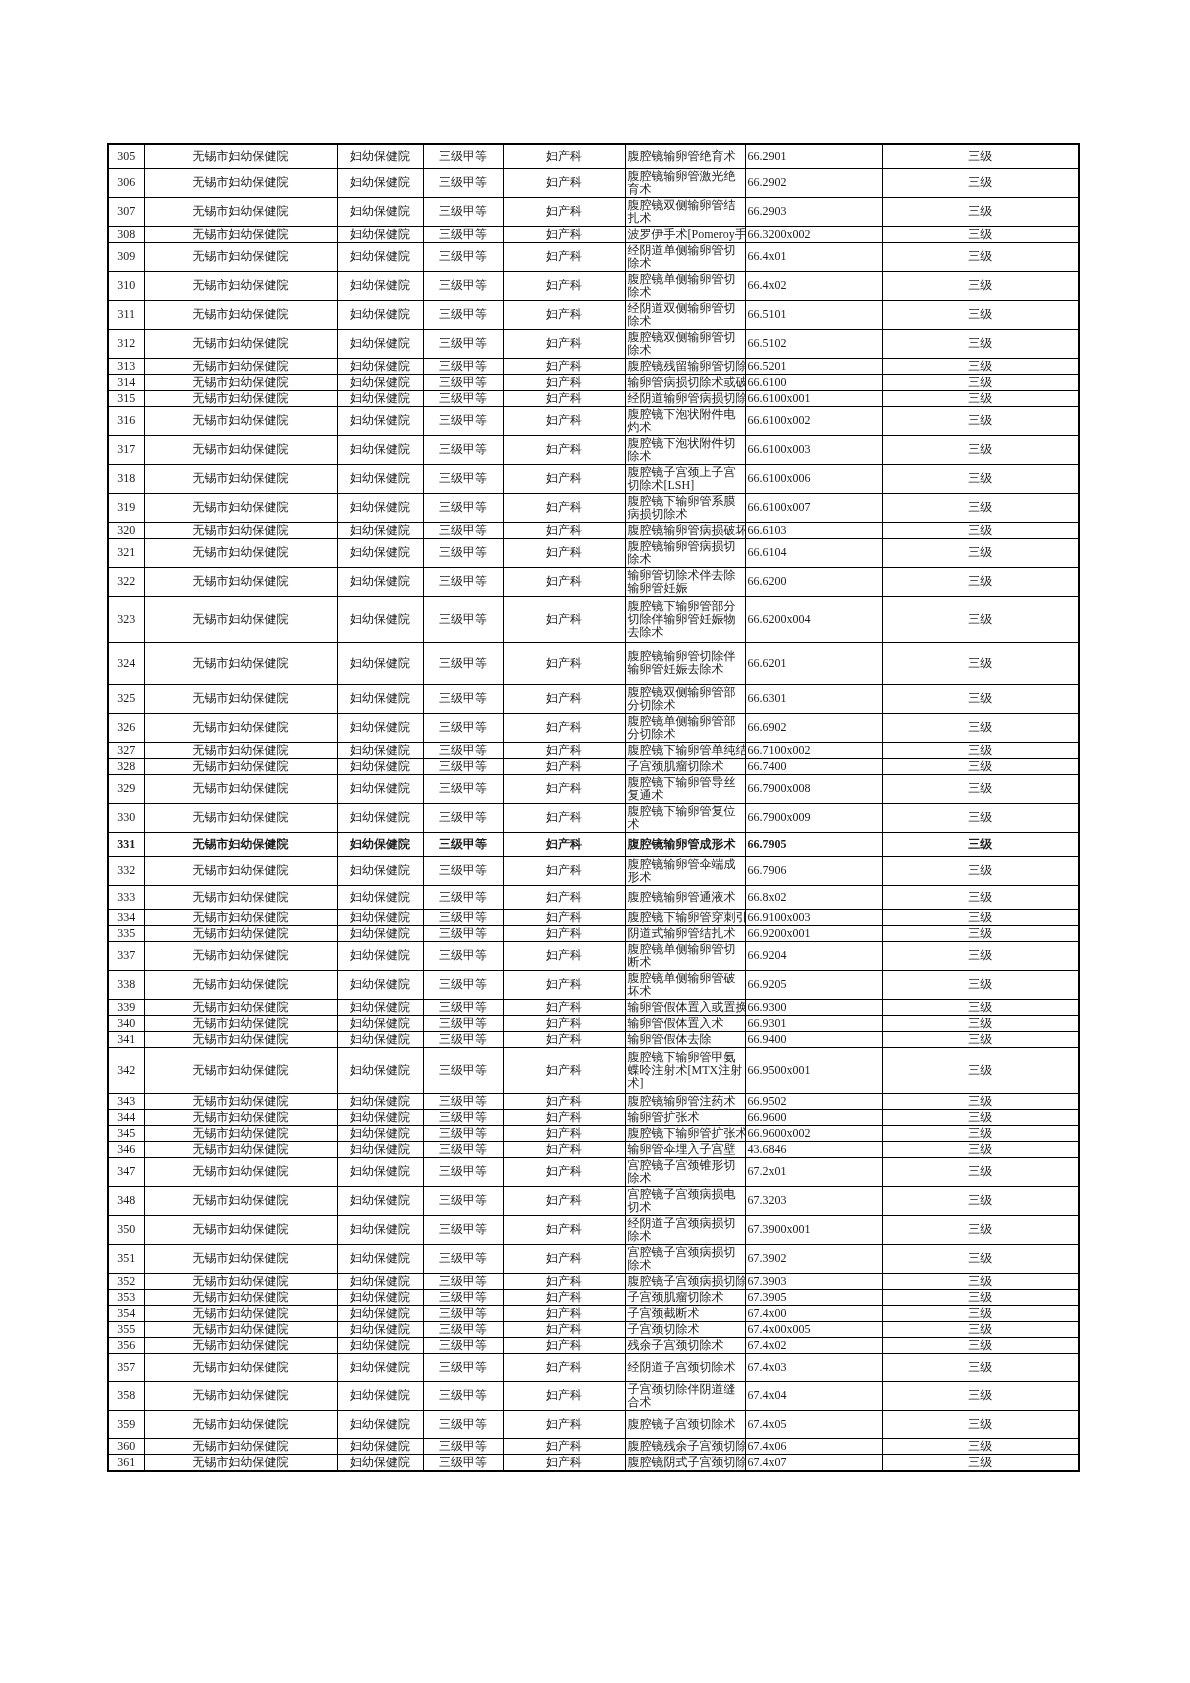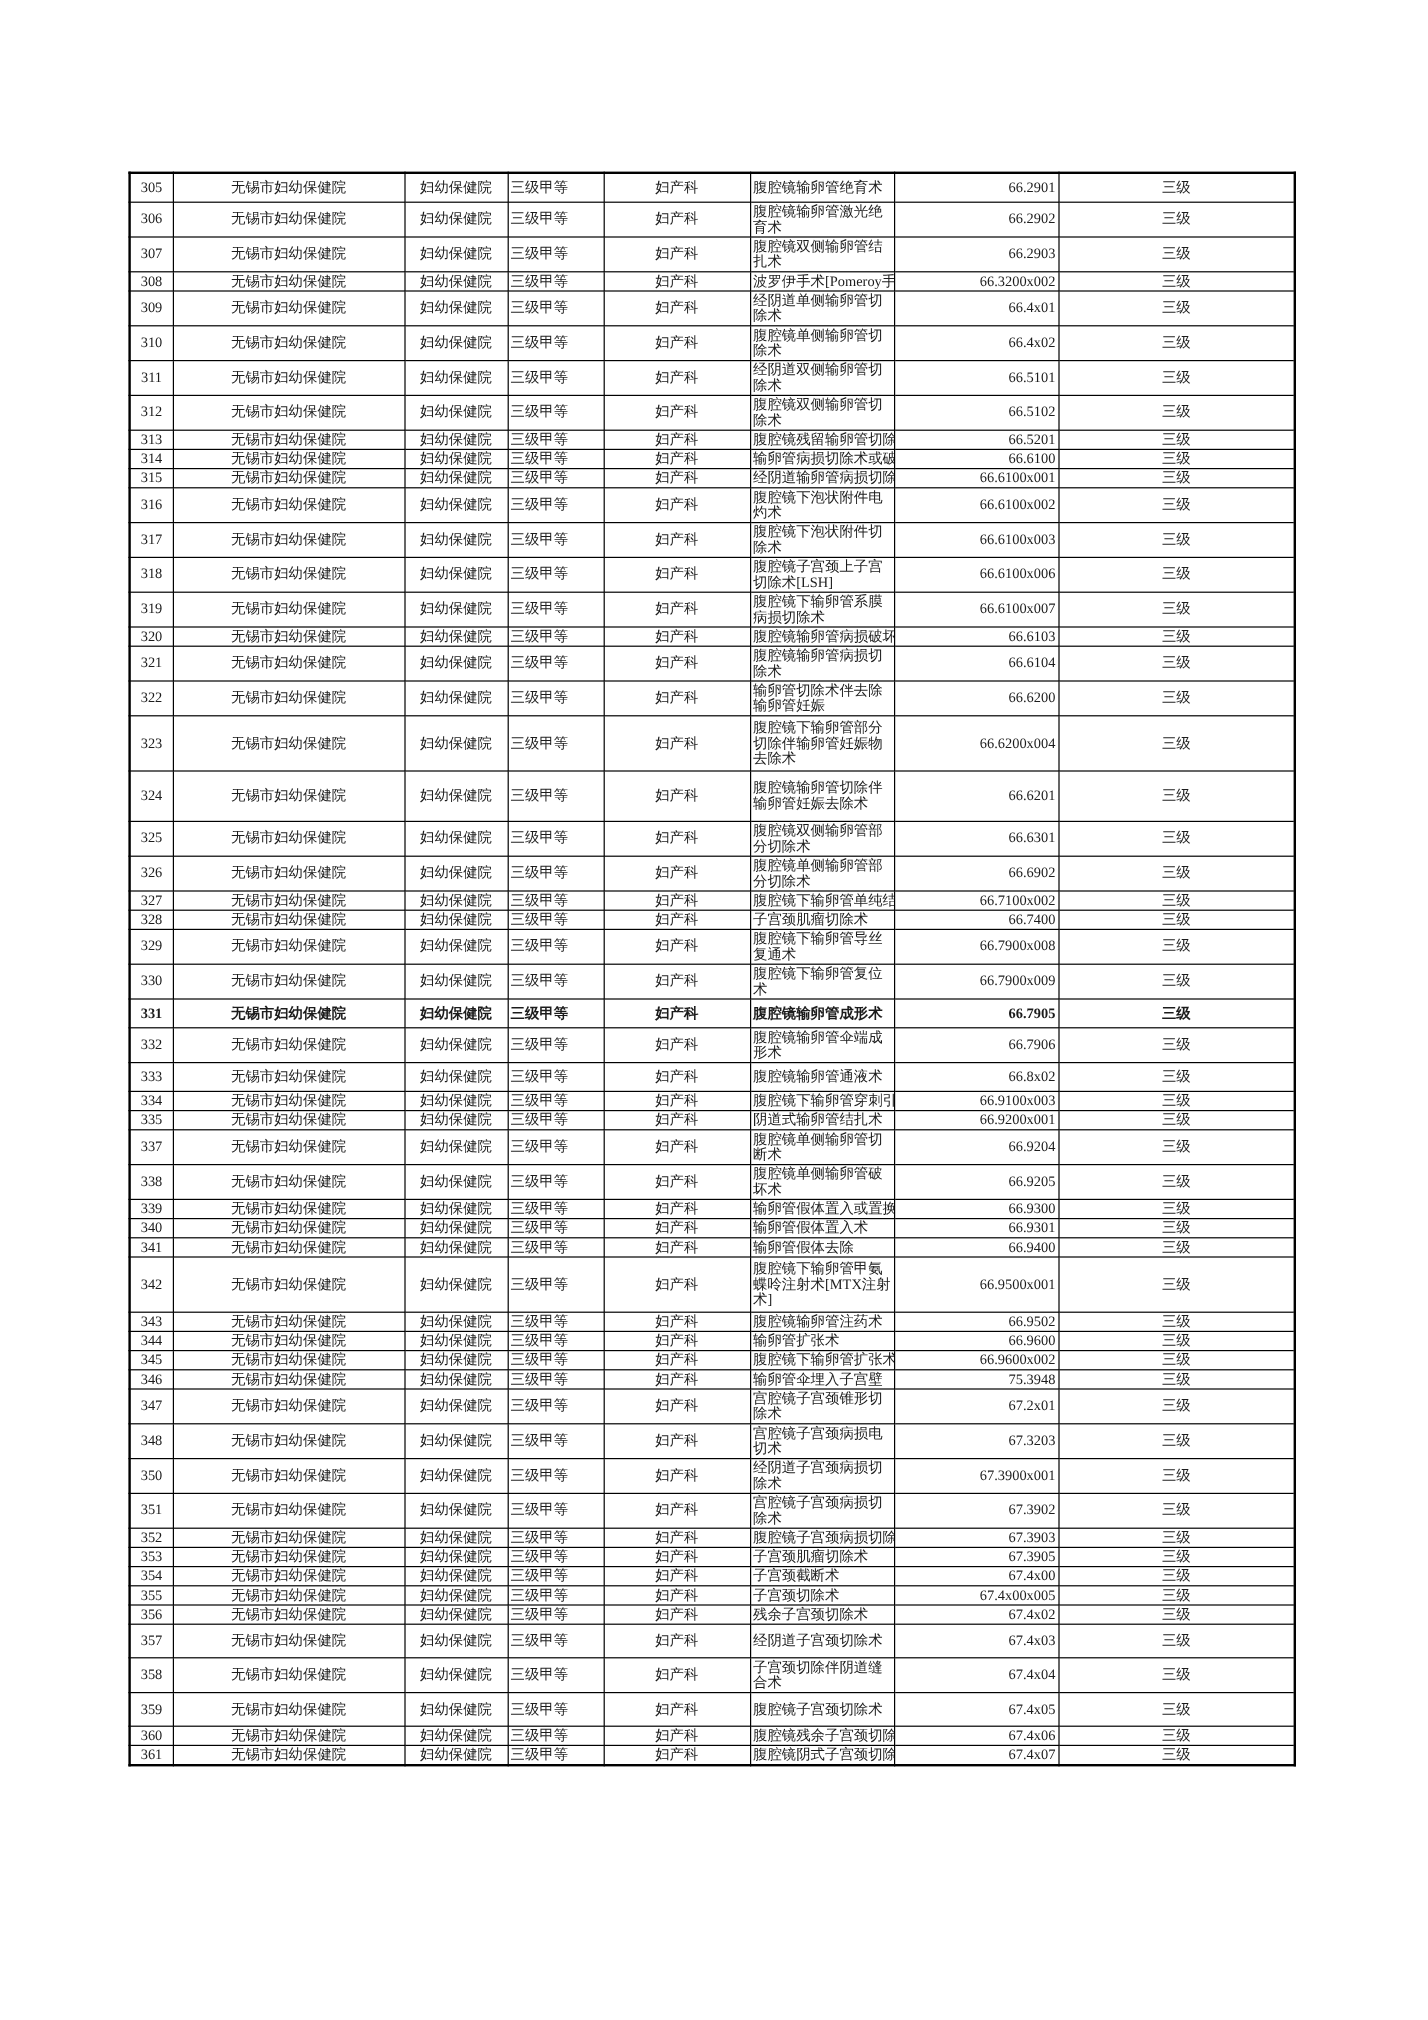--- a/index.html
+++ b/index.html
@@ -29,25 +29,25 @@
     font-size: 12px;
     line-height: 13px;
     color: #1c1c1c;
     padding: 1px 2px;
     vertical-align: middle;
     overflow: hidden;
   }
   td.c-no    { text-align: center; }
   td.c-hosp  { text-align: center; }
   td.c-org   { text-align: center; }
-  td.c-grade { }
+  td.c-grade { text-align: center; }
   td.c-dept  { text-align: center; }
   td.c-name  { text-align: left; word-break: break-all; }
   td.c-name.clip { white-space: nowrap; word-break: keep-all; }
-  td.c-code  { text-align: right; padding-left: 5px; white-space: nowrap; }
+  td.c-code  { text-align: left; padding-left: 5px; white-space: nowrap; }
   td.c-level { text-align: center; }
 </style>
 </head>
 <body>
 
 <div class="page">
   <table class="grid">
     <colgroup>
       <col style="width:36px">
       <col style="width:193px">
@@ -459,21 +459,21 @@
           <td class="c-code">66.9600x002</td>
           <td class="c-level">三级</td>
         </tr>
         <tr>
           <td class="c-no">346</td>
           <td class="c-hosp">无锡市妇幼保健院</td>
           <td class="c-org">妇幼保健院</td>
           <td class="c-grade">三级甲等</td>
           <td class="c-dept">妇产科</td>
           <td class="c-name">输卵管伞埋入子宫壁</td>
-          <td class="c-code">75.3948</td>
+          <td class="c-code">43.6846</td>
           <td class="c-level">三级</td>
         </tr>
         <tr>
           <td class="c-no">347</td>
           <td class="c-hosp">无锡市妇幼保健院</td>
           <td class="c-org">妇幼保健院</td>
           <td class="c-grade">三级甲等</td>
           <td class="c-dept">妇产科</td>
           <td class="c-name">宫腔镜子宫颈锥形切除术</td>
           <td class="c-code">67.2x01</td>

